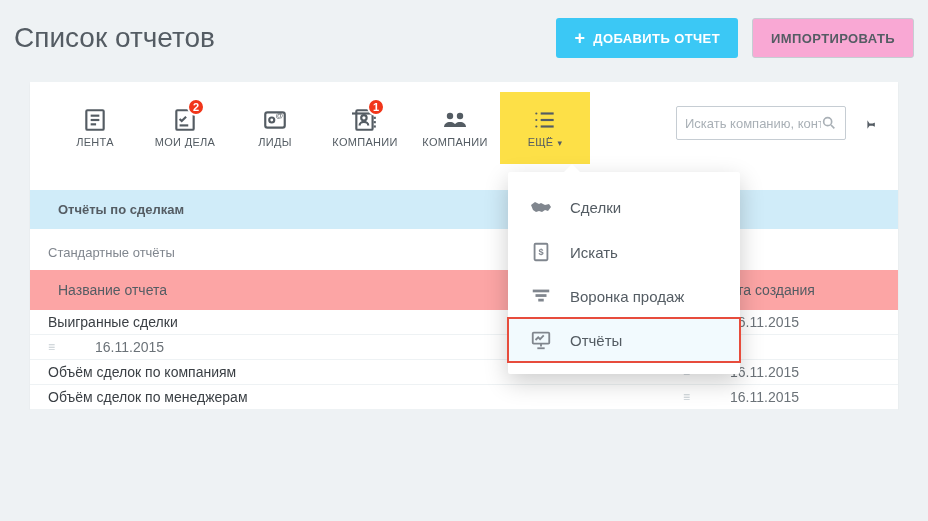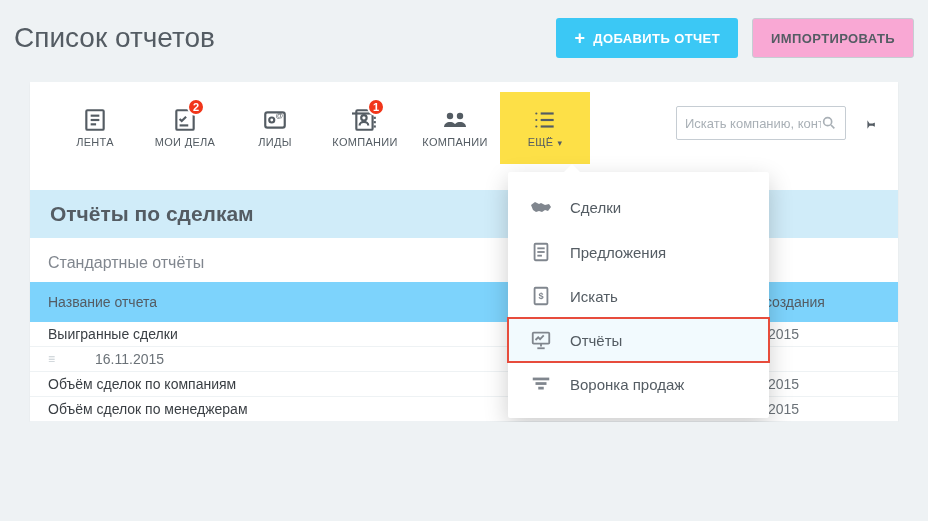--- a/index.html
+++ b/index.html
@@ -22,34 +22,34 @@
   .nav-item .caret { margin-left: 4px; font-size: 9px; }
   .badge { position: absolute; top: 6px; left: 50%; margin-left: 2px; background: #f1361a; color: #fff; font-size: 11px; font-weight: bold; width: 18px; height: 18px; border-radius: 50%; display: flex; align-items: center; justify-content: center; border: 2px solid #fff; }
 
   .toolbar-spacer { flex: 1; }
   .search-wrap { display: flex; align-items: center; margin-top: 14px; }
   .search { border: 1px solid #c6cdd3; border-radius: 2px; height: 34px; width: 170px; display: flex; align-items: center; padding: 0 8px; color: #a9b0b6; }
   .search input { border: none; outline: none; flex: 1; font-size: 13px; color: #545c63; background: transparent; min-width: 0; width: 100%; }
   .search input::placeholder { color: #a9b0b6; }
   .pin { margin-left: 14px; color: #545c63; cursor: pointer; }
 
-  .section-title { background: #d0ecf9; padding: 12px 20px; font-size: 21px; font-weight: 600; color: #545c63; margin-top: 26px; }
-  .sub-title { padding: 16px 18px 10px; font-size: 16px; color: #80868e; }
-
-  .table-header { background: #7dd3fc; display: flex; padding: 12px 18px; font-size: 14px; color: #545c63; }
+  .section-title { background: #d0ecf9; padding: 12px 28px; font-size: 13px; font-weight: 600; color: #545c63; margin-top: 26px; }
+  .sub-title { padding: 16px 18px 10px; font-size: 13px; color: #80868e; }
+
+  .table-header { background: #fca5a5; display: flex; padding: 12px 28px; font-size: 14px; color: #545c63; }
   .col-name { flex: 1; }
   .col-date { width: 150px; }
 
   .row { display: flex; align-items: center; padding: 4px 18px; border-bottom: 1px solid #eef2f4; font-size: 14px; color: #3a3f44; }
   .row .drag { color: #c6cdd3; margin-right: 40px; font-size: 12px; }
   .row .cell-name { flex: 1; display: flex; align-items: center; }
   .row .cell-date { width: 150px; color: #6b7278; }
 
   
-  .dropdown { position: absolute; top: 90px; left: 478px; width: 261px; background: #fff; box-shadow: 0 8px 24px rgba(0,0,0,.2); border-radius: 2px; padding: 12px 0; z-index: 50; text-align: center; }
+  .dropdown { position: absolute; top: 90px; left: 478px; width: 232px; background: #fff; box-shadow: 0 8px 24px rgba(0,0,0,.2); border-radius: 2px; padding: 12px 0; z-index: 50; text-align: center; }
   .dropdown::before { content: ""; position: absolute; top: -8px; left: 56px; border: 8px solid transparent; border-bottom-color: #fff; border-top: none; }
   .dd-item { display: flex; align-items: center; padding: 11px 20px; font-size: 15px; color: #545c63; cursor: pointer; }
   .dd-item .dd-icon { width: 26px; margin-right: 16px; color: #80868e; display:flex; align-items:center; justify-content:center; }
   .dd-item.selected { background: #f2fafe; outline: 2px solid #e74c3c; outline-offset: -1px; }
 
   svg { display: block; }
 </style>
 </head>
 <body>
 
@@ -207,62 +207,51 @@
 
     <div class="dd-item">
       <span class="dd-icon">
         <svg width="24" height="24" viewBox="0 0 24 24" fill="currentColor">
             <path d="M2 10l4-3 4 2 2-1 4 2 4-1 2 3-3 4-3-1-3 2-3-1-3 1-3-2z"></path>
           </svg>
       </span>
       <span>Сделки</span>
     </div>
 
-    <div class="dd-item">
-      <span class="dd-icon">
-        <svg width="22" height="22" viewBox="0 0 24 24" fill="none" stroke="currentColor" stroke-width="2">
-            <rect x="5" y="3" width="14" height="18" rx="1"></rect>
-            <line x1="8" y1="8" x2="16" y2="8"></line>
-            <line x1="8" y1="12" x2="16" y2="12"></line>
-            <line x1="8" y1="16" x2="13" y2="16"></line>
-          </svg>
-      </span>
-      <span>Предложения</span>
-    </div>
 
     <div class="dd-item">
       <span class="dd-icon">
         <svg width="22" height="22" viewBox="0 0 24 24" fill="none" stroke="currentColor" stroke-width="2">
             <rect x="5" y="3" width="14" height="18" rx="1"></rect>
             <text x="12" y="15" font-size="10" fill="currentColor" stroke="none" text-anchor="middle" font-weight="bold">$</text>
           </svg>
       </span>
       <span>Искать</span>
+    </div>
+
+    <div class="dd-item">
+      <span class="dd-icon">
+        <svg width="22" height="22" viewBox="0 0 24 24" fill="currentColor">
+            <rect x="3" y="5" width="18" height="3"></rect>
+            <rect x="6" y="10" width="12" height="3"></rect>
+            <rect x="9" y="15" width="6" height="3"></rect>
+          </svg>
+      </span>
+      <span>Воронка продаж</span>
     </div>
 
     <div class="dd-item selected">
       <span class="dd-icon">
         <svg width="22" height="22" viewBox="0 0 24 24" fill="none" stroke="currentColor" stroke-width="2">
             <rect x="3" y="4" width="18" height="12" rx="1"></rect>
             <path d="M6 12l3-3 2 2 4-4"></path>
             <line x1="12" y1="16" x2="12" y2="19"></line>
             <line x1="8" y1="21" x2="16" y2="21"></line>
           </svg>
       </span>
       <span>Отчёты</span>
     </div>
 
-    <div class="dd-item">
-      <span class="dd-icon">
-        <svg width="22" height="22" viewBox="0 0 24 24" fill="currentColor">
-            <rect x="3" y="5" width="18" height="3"></rect>
-            <rect x="6" y="10" width="12" height="3"></rect>
-            <rect x="9" y="15" width="6" height="3"></rect>
-          </svg>
-      </span>
-      <span>Воронка продаж</span>
-    </div>
-
 
 
   </div>
 
 </div>
 
 </body></html>

